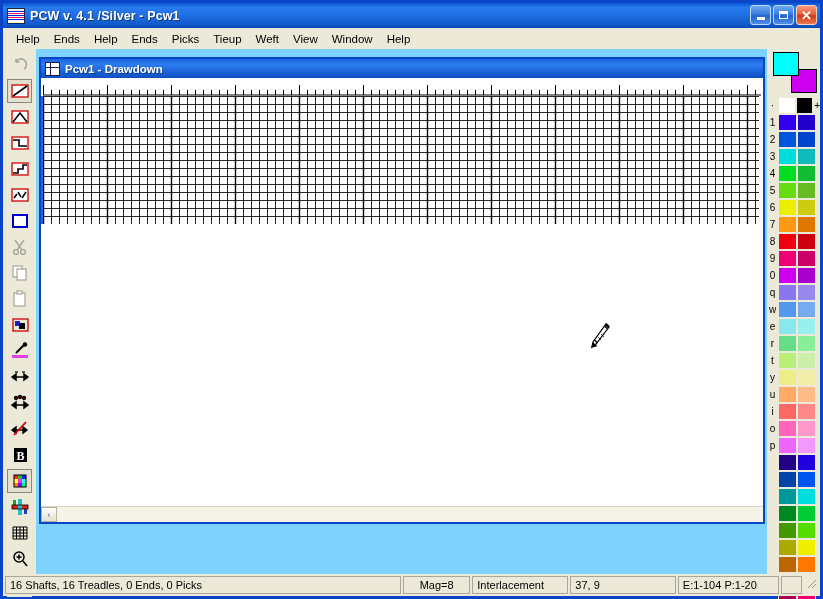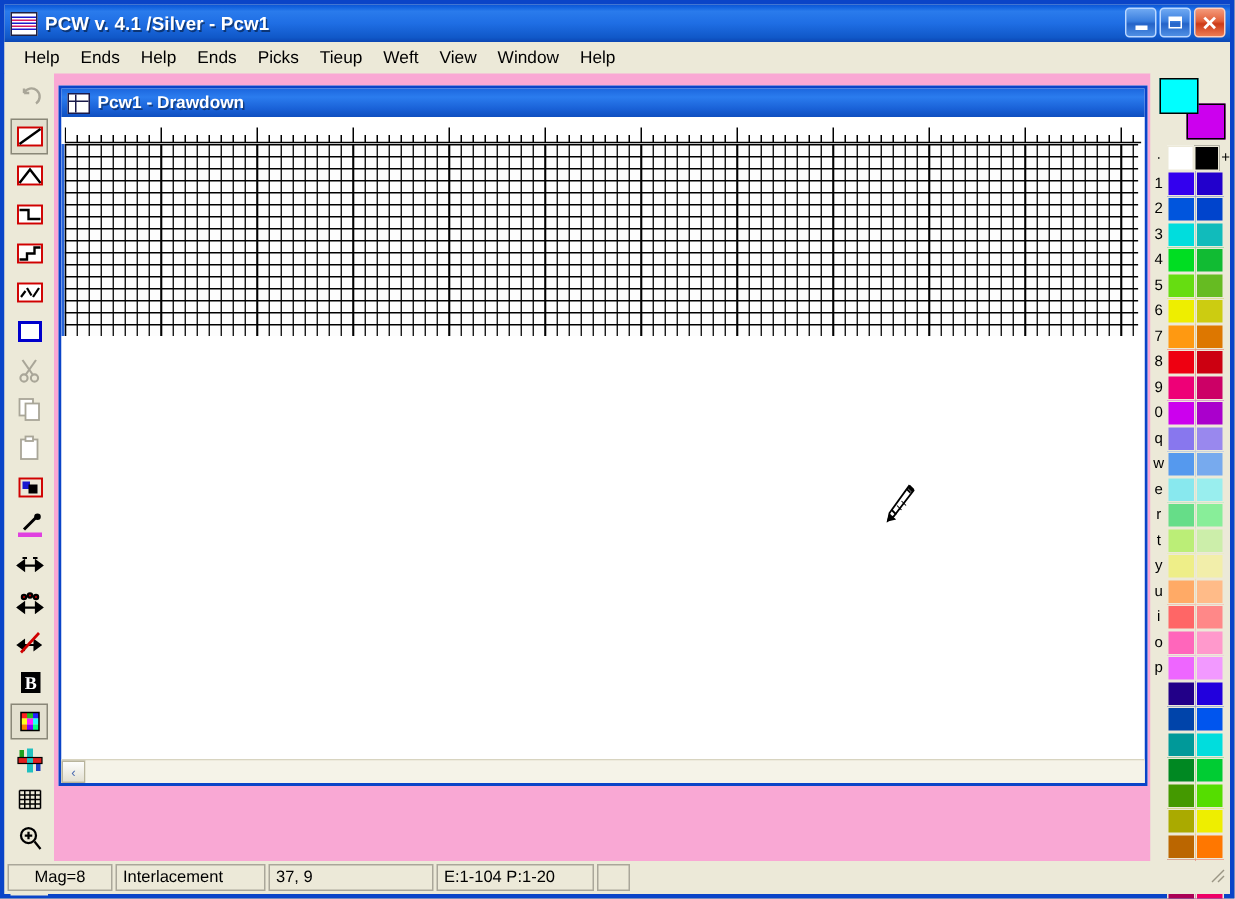--- a/index.html
+++ b/index.html
@@ -70,21 +70,21 @@
     width:25px;height:24px;margin:0 auto 2px auto;
     box-sizing:border-box;background:#ece9d8;
     display:flex;align-items:center;justify-content:center;position:relative;
   }
   .tool.sel{border:1px solid #8a8878;background:#e3e0cf;}
   .tool svg{display:block;}
 
   
   .mdi{
     position:absolute;left:33px;top:46px;width:731px;height:525px;
-    background:#f9a8d4;
+    background:#7dd3fc;
   }
   
   .child{
     position:absolute;left:3px;top:8px;width:726px;height:467px;
     border:2px solid #0a44c8;box-sizing:border-box;background:#fff;
   }
   .child-title{
     position:absolute;left:0;top:0;width:722px;height:19px;
     background:linear-gradient(180deg,#1c66de 0%,#2b7cee 30%,#1a62d8 70%,#0f4fc0 100%);
     display:flex;align-items:center;
@@ -790,20 +790,21 @@
           </div>
           <div class="pal-row">
             <div class="pal-key"></div>
             <div class="pal-sw" style="background: rgb(170, 0, 85);"></div>
             <div class="pal-sw" style="background: rgb(238, 0, 102);"></div>
           </div>
         </div>
     </div>
 
     <div class="statusbar">
+      <div class="sb-pane sb-main">16 Shafts, 16 Treadles, 0 Ends, 0 Picks</div>
       <div class="sb-pane" style="width:70px;justify-content:center">Mag=8</div>
       <div class="sb-pane" style="width:100px">Interlacement</div>
       <div class="sb-pane" style="width:110px">37, 9</div>
       <div class="sb-pane" style="width:105px">E:1-104  P:1-20</div>
       <div class="sb-pane" style="width:22px"></div>
       <div class="sb-grip">
         <svg width="14" height="18">
             <g stroke="#9a9684" stroke-width="1">
           <line x1="12" y1="4" x2="4" y2="12"></line>
               <line x1="12" y1="8" x2="8" y2="12"></line>

